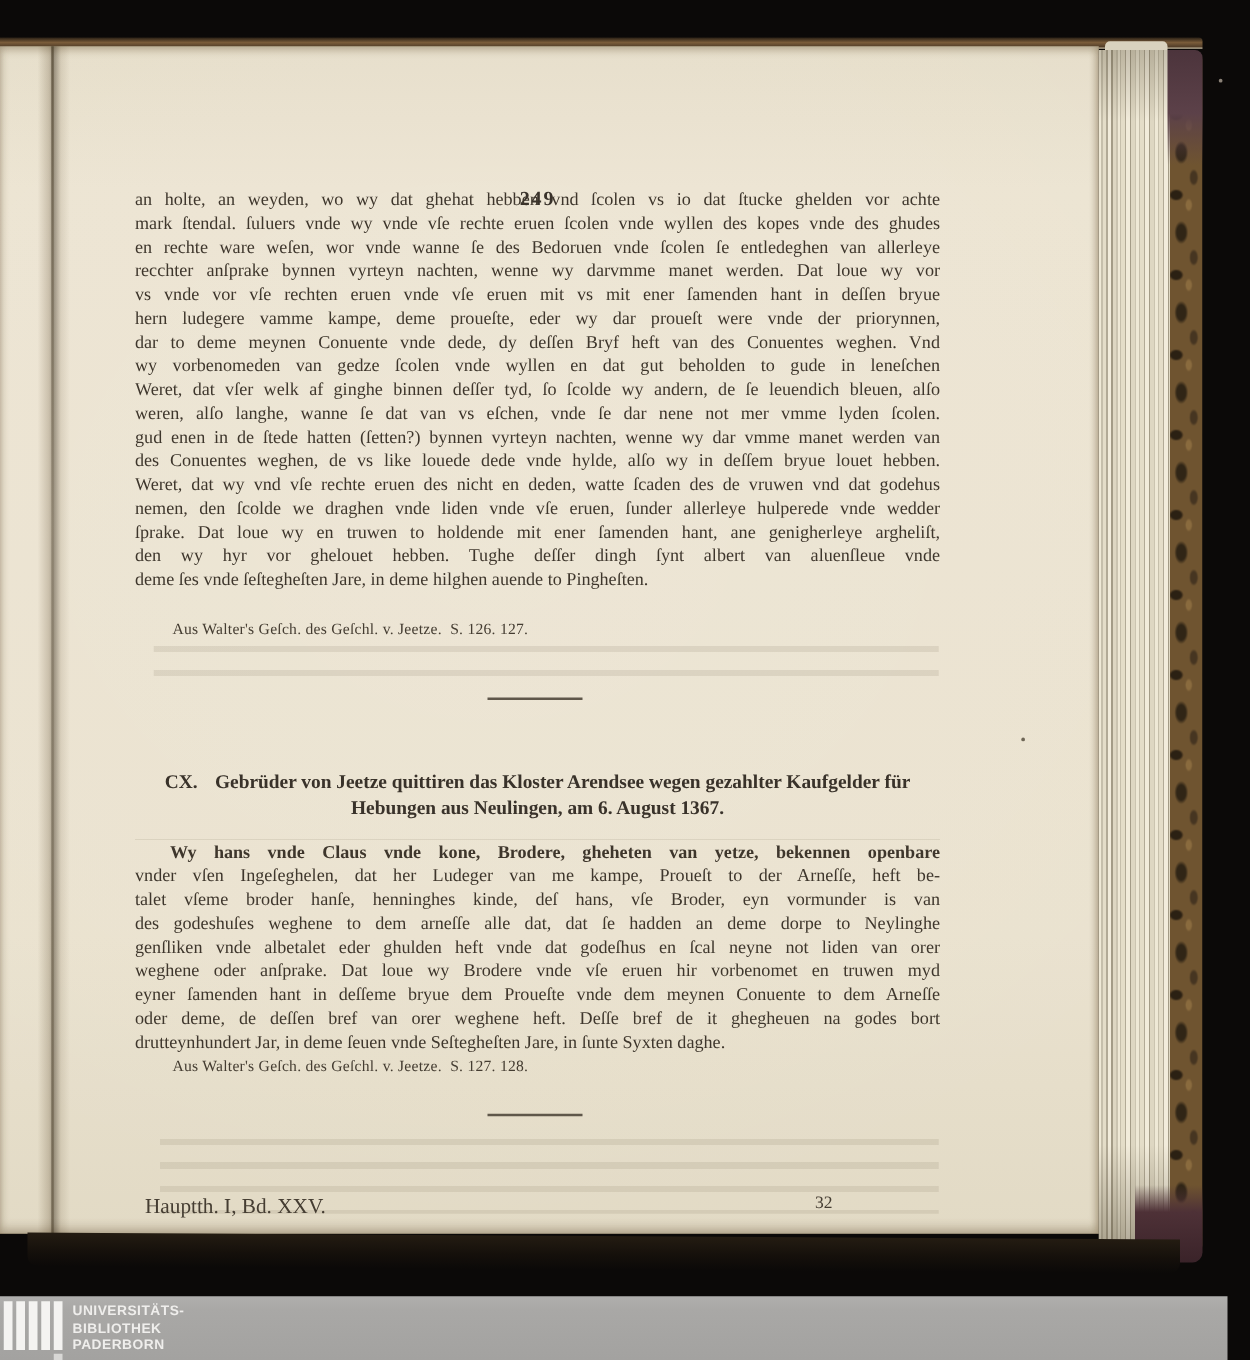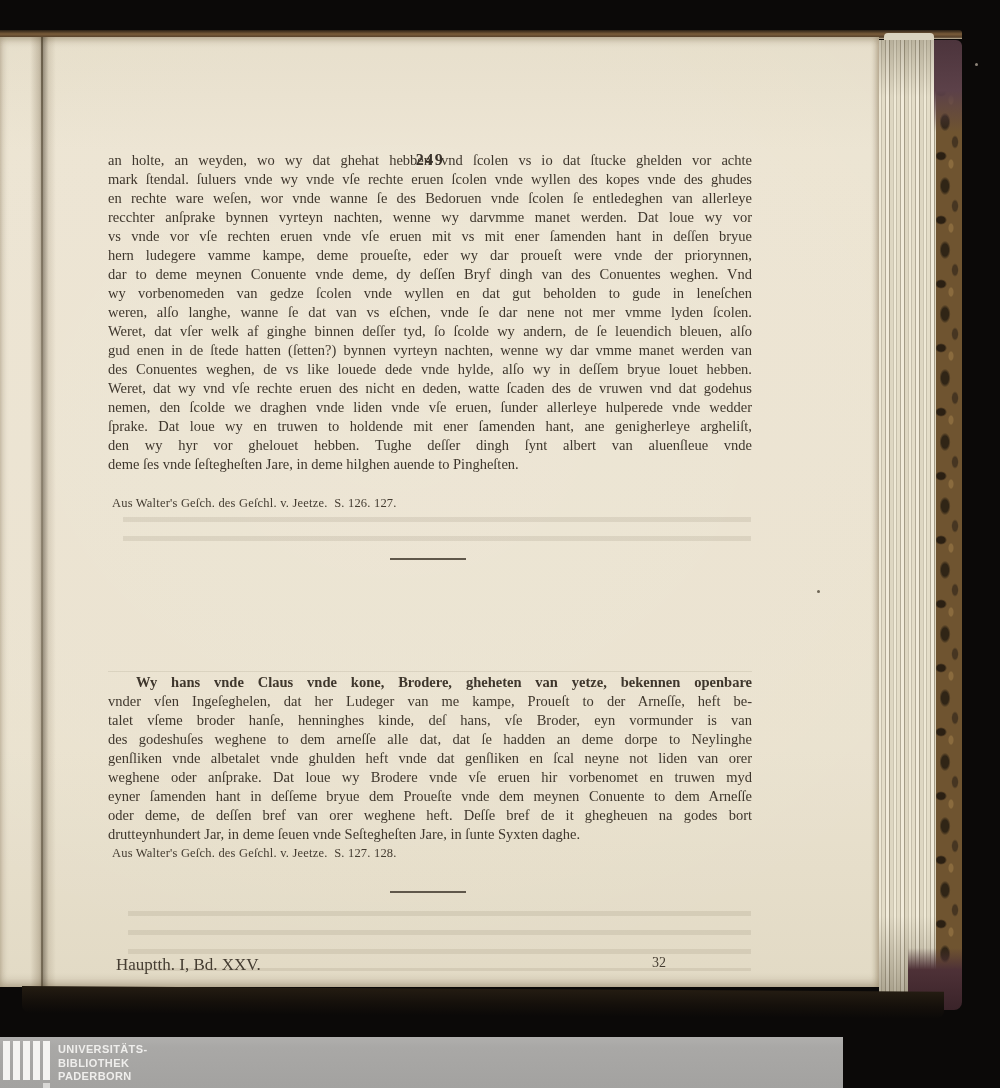--- a/index.html
+++ b/index.html
@@ -86,21 +86,21 @@
   .para{position:absolute;left:0;width:644px;font-size:14.5px;}
   .para .tline{
     height:19px;line-height:19px;
     text-align:justify;text-align-last:justify;
   }
   .para .tline:last-child{text-align-last:left;}
   .para-1{top:114px;}
   .para-2{top:636px;}
   .para-2 .tline:first-child{text-indent:28px;font-weight:bold;}
   .citation{
-    position:absolute;left:4px;font-size:12.5px;color:#443c31;white-space:pre;
+    position:absolute;left:30px;font-size:12.5px;color:#443c31;white-space:pre;
     letter-spacing:.2px;
   }
   .citation-1{top:459px;}
   .citation-2{top:809px;}
   .rule{position:absolute;left:282px;width:76px;height:2px;background:#5f574a;}
   .rule-1{top:521px;}
   .rule-2{top:854px;}
   .heading{
     position:absolute;top:578px;left:0;width:100%;
     text-align:center;font-size:15.5px;font-weight:600;line-height:21px;color:#39322a;
@@ -117,22 +117,23 @@
     background:repeating-linear-gradient(180deg,
       rgba(0,0,0,0) 0 12px, rgba(124,111,87,.14) 12px 17px, rgba(0,0,0,0) 17px 19px);
     filter:blur(.4px);
   }
   .bleed-1{left:15px;top:468px;width:628px;height:50px;}
   .bleed-2{left:0;top:622px;width:644px;height:13px;}
   .bleed-3{left:20px;top:862px;width:623px;height:72px;}
 
   
   .library-band{
-    position:absolute;left:0;top:1037px;width:843px;height:51px;
+    position:absolute;left:0;top:1037px;width:936px;height:51px;
     background:linear-gradient(180deg,#b0afad 0%,#a9a8a6 20%,#a3a2a0 100%);
+    padding-left:46px;
   }
   .logo-bars{position:absolute;left:3px;top:4px;width:52px;height:44px;}
   .logo-bars .bar{position:absolute;top:0;width:7px;height:39px;background:#f4f3f1;}
   .bar-1{left:0;} .bar-2{left:10px;} .bar-3{left:20px;} .bar-4{left:30px;} .bar-5{left:40px;}
   .logo-dot{position:absolute;left:40px;top:42px;width:7px;height:6px;background:#d8d7d5;}
   .logo-text{
     position:absolute;left:58px;top:6px;
     font-family:"Liberation Sans","DejaVu Sans",sans-serif;
     font-size:11px;font-weight:bold;line-height:13.5px;letter-spacing:.4px;color:#efeeec;
   }
@@ -151,48 +152,52 @@
     <div class="content">
       <div class="page-number">249</div>
 
       <div class="para para-1">
           <div class="tline">an holte, an weyden, wo wy dat ghehat hebben vnd ſcolen vs io dat ſtucke ghelden vor achte</div>
           <div class="tline">mark ſtendal. ſuluers vnde wy vnde vſe rechte eruen ſcolen vnde wyllen des kopes vnde des ghudes</div>
           <div class="tline">en rechte ware weſen, wor vnde wanne ſe des Bedoruen vnde ſcolen ſe entledeghen van allerleye</div>
           <div class="tline">recchter anſprake bynnen vyrteyn nachten, wenne wy darvmme manet werden.  Dat loue wy vor</div>
           <div class="tline">vs vnde vor vſe rechten eruen vnde vſe eruen mit vs mit ener ſamenden hant in deſſen bryue</div>
           <div class="tline">hern ludegere vamme kampe, deme proueſte, eder wy dar proueſt were vnde der priorynnen,</div>
-          <div class="tline">dar to deme meynen Conuente vnde deme, dy deſſen Bryf dingh van des Conuentes weghen.  Vnd</div>
+          <div class="tline">dar to deme meynen Conuente vnde dede, dy deſſen Bryf heft van des Conuentes weghen.  Vnd</div>
           <div class="tline">wy vorbenomeden van gedze ſcolen vnde wyllen en dat gut beholden to gude in leneſchen</div>
+          <div class="tline">Weret, dat vſer welk af ginghe binnen deſſer tyd, ſo ſcolde wy andern, de ſe leuendich bleuen, alſo</div>
           <div class="tline">weren, alſo langhe, wanne ſe dat van vs eſchen, vnde ſe dar nene not mer vmme lyden ſcolen.</div>
-          <div class="tline">Weret, dat vſer welk af ginghe binnen deſſer tyd, ſo ſcolde wy andern, de ſe leuendich bleuen, alſo</div>
           <div class="tline">gud enen in de ſtede hatten (ſetten?) bynnen vyrteyn nachten, wenne wy dar vmme manet werden van</div>
           <div class="tline">des Conuentes weghen, de vs like louede dede vnde hylde, alſo wy in deſſem bryue louet hebben.</div>
           <div class="tline">Weret, dat wy vnd vſe rechte eruen des nicht en deden, watte ſcaden des de vruwen vnd dat godehus</div>
           <div class="tline">nemen, den ſcolde we draghen vnde liden vnde vſe eruen, ſunder allerleye hulperede vnde wedder</div>
           <div class="tline">ſprake.  Dat loue wy en truwen to holdende mit ener ſamenden hant, ane genigherleye argheliſt,</div>
           <div class="tline">den wy hyr vor ghelouet hebben.  Tughe deſſer dingh ſynt albert van aluenſleue vnde</div>
           <div class="tline">deme ſes vnde ſeſtegheſten Jare, in deme hilghen auende to Pingheſten.</div>
         </div>
 
       <div class="citation citation-1">Aus Walter's Geſch. des Geſchl. v. Jeetze.  S. 126. 127.</div>
 
       <div class="bleed bleed-1"></div>
 
       <div class="rule rule-1"></div>
 
+      <div class="heading">
+        <div class="h-line1"><span class="h-num">CX.</span><span>Gebrüder von Jeetze quittiren das Kloster Arendsee wegen gezahlter Kaufgelder für</span></div>
+        <div class="h-line2">Hebungen aus Neulingen, am 6. August 1367.</div>
+      </div>
 
       <div class="bleed bleed-2"></div>
 
       <div class="para para-2">
           <div class="tline">Wy hans vnde Claus vnde kone, Brodere, gheheten van yetze, bekennen openbare</div>
           <div class="tline">vnder vſen Ingeſeghelen, dat her Ludeger van me kampe, Proueſt to der Arneſſe, heft be-</div>
           <div class="tline">talet vſeme broder hanſe, henninghes kinde, deſ hans, vſe Broder, eyn vormunder is van</div>
           <div class="tline">des godeshuſes weghene to dem arneſſe alle dat, dat ſe hadden an deme dorpe to Neylinghe</div>
-          <div class="tline">genſliken vnde albetalet vnde ghulden heft vnde dat genſliken en ſcal neyne not liden van orer</div>
+          <div class="tline">genſliken vnde albetalet eder ghulden heft vnde dat godeſhus en ſcal neyne not liden van orer</div>
           <div class="tline">weghene oder anſprake.  Dat loue wy Brodere vnde vſe eruen hir vorbenomet en truwen myd</div>
           <div class="tline">eyner ſamenden hant in deſſeme bryue dem Proueſte vnde dem meynen Conuente to dem Arneſſe</div>
           <div class="tline">oder deme, de deſſen bref van orer weghene heft.  Deſſe bref de it ghegheuen na godes bort</div>
           <div class="tline">drutteynhundert Jar, in deme ſeuen vnde Seſtegheſten Jare, in ſunte Syxten daghe.</div>
         </div>
 
       <div class="citation citation-2">Aus Walter's Geſch. des Geſchl. v. Jeetze.  S. 127. 128.</div>
 
       <div class="rule rule-2"></div>
 

